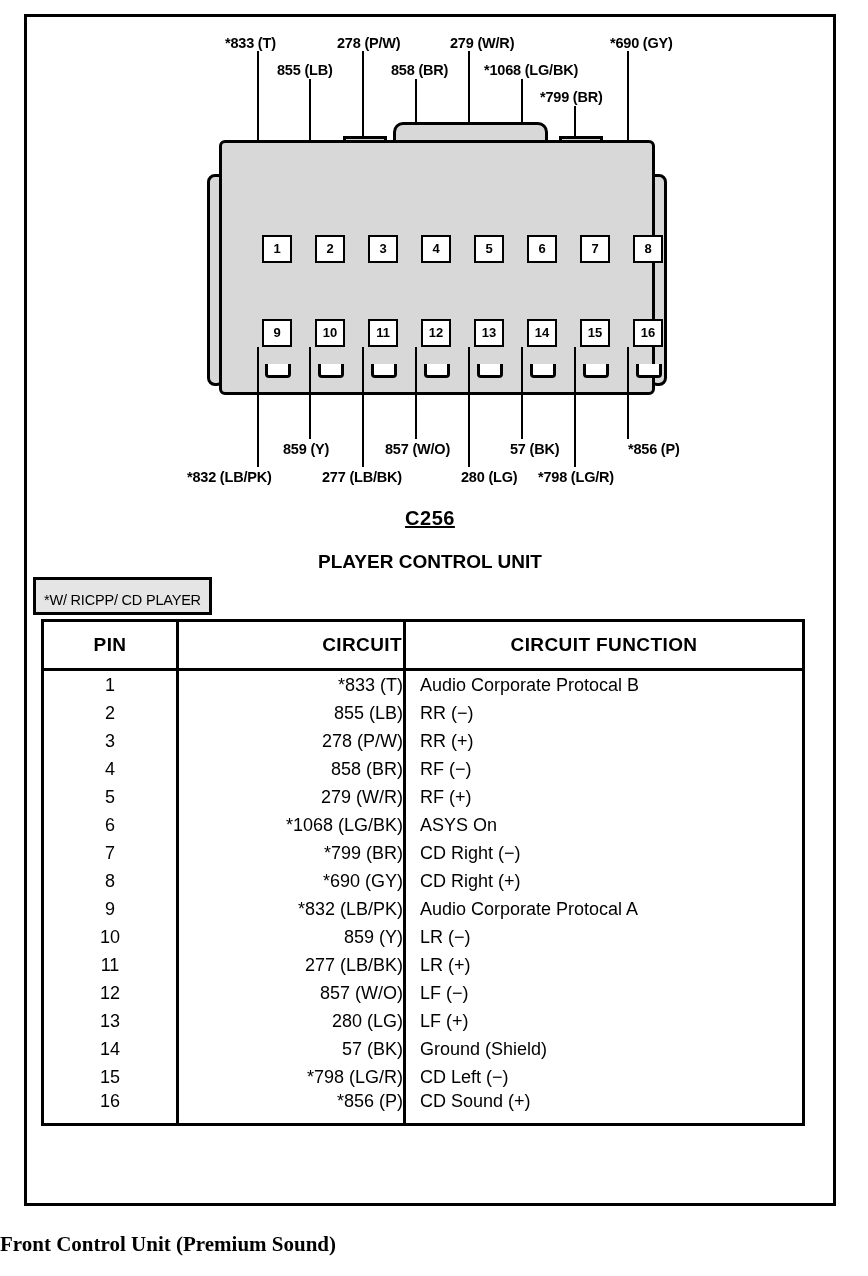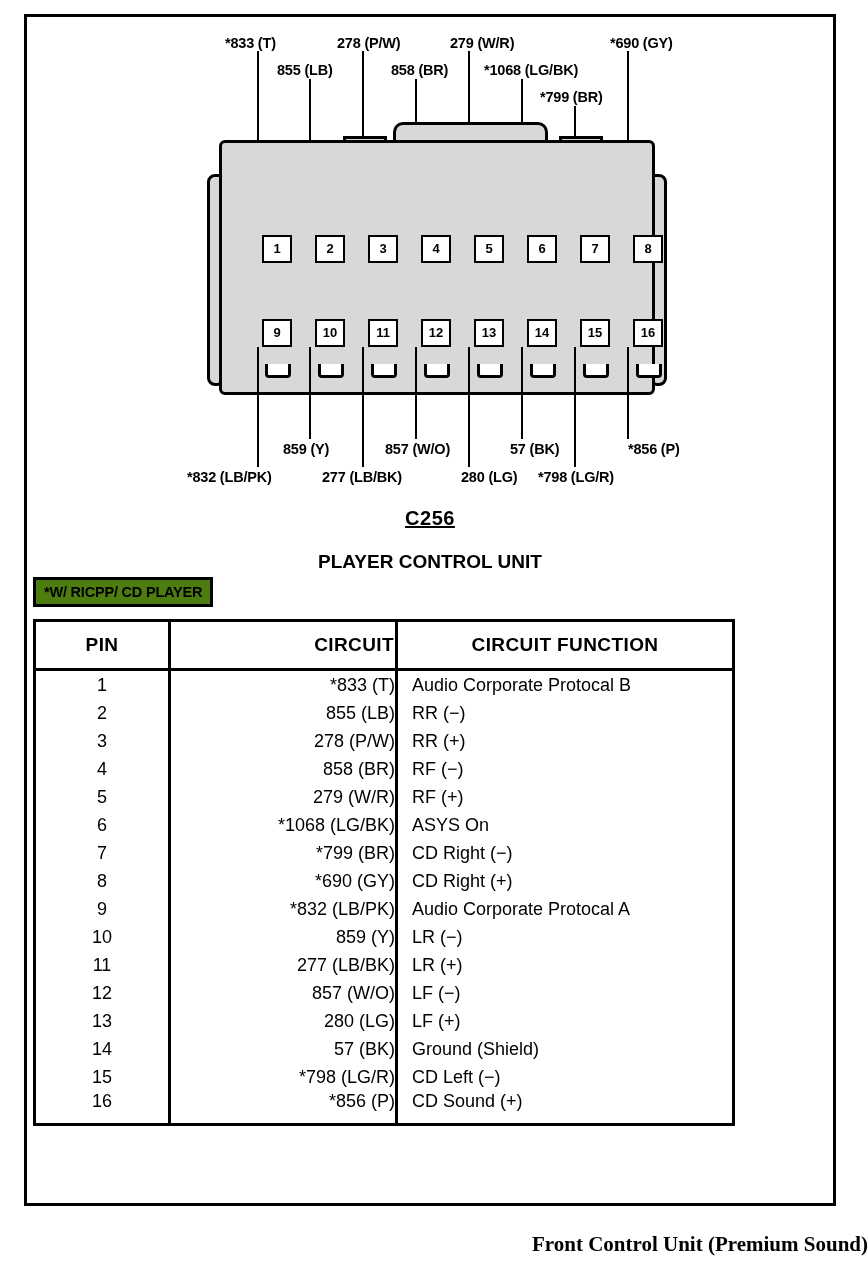--- a/index.html
+++ b/index.html
@@ -156,34 +156,34 @@
     width: 806px;
     text-align: center;
     font-size: 19px;
     font-weight: bold;
     line-height: 24px;
   }
   .note-box {
     position: absolute;
     left: 6px;
     top: 560px;
-    padding: 4px 8px 4px 8px;
-    border: 3px solid #000;
-    background: #4d7c0f;
+    padding: 12px 8px 4px 8px;
+    border: 3px solid #000;
+    background: #e5e5e5;
     font-size: 14.5px;
-    font-weight: bold;
+    font-weight: normal;
     letter-spacing: -0.2px;
   }
 
   
   table.pins {
     position: absolute;
-    left: 6px;
+    left: 14px;
     top: 602px;
-    width: 702px;
+    width: 764px;
     border-collapse: collapse;
     font-size: 18px;
   }
   table.pins th {
     border: 3px solid #000;
     height: 44px;
     font-size: 19px;
     font-weight: bold;
     letter-spacing: 0.4px;
   }
@@ -202,21 +202,21 @@
   .col-pin { width: 130px; text-align: center; }
   .col-cir { width: 222px; text-align: right; }
   .col-fun { text-align: left; padding-left: 14px !important; }
 
   
   .caption {
     position: absolute;
     left: 0;
     top: 1232px;
     width: 868px;
-    text-align: right;
+    text-align: left;
     font-family: "Liberation Serif", serif;
     font-size: 21px;
     font-weight: bold;
   }
 </style>
 </head>
 <body>
 
 <div id="page">
 

